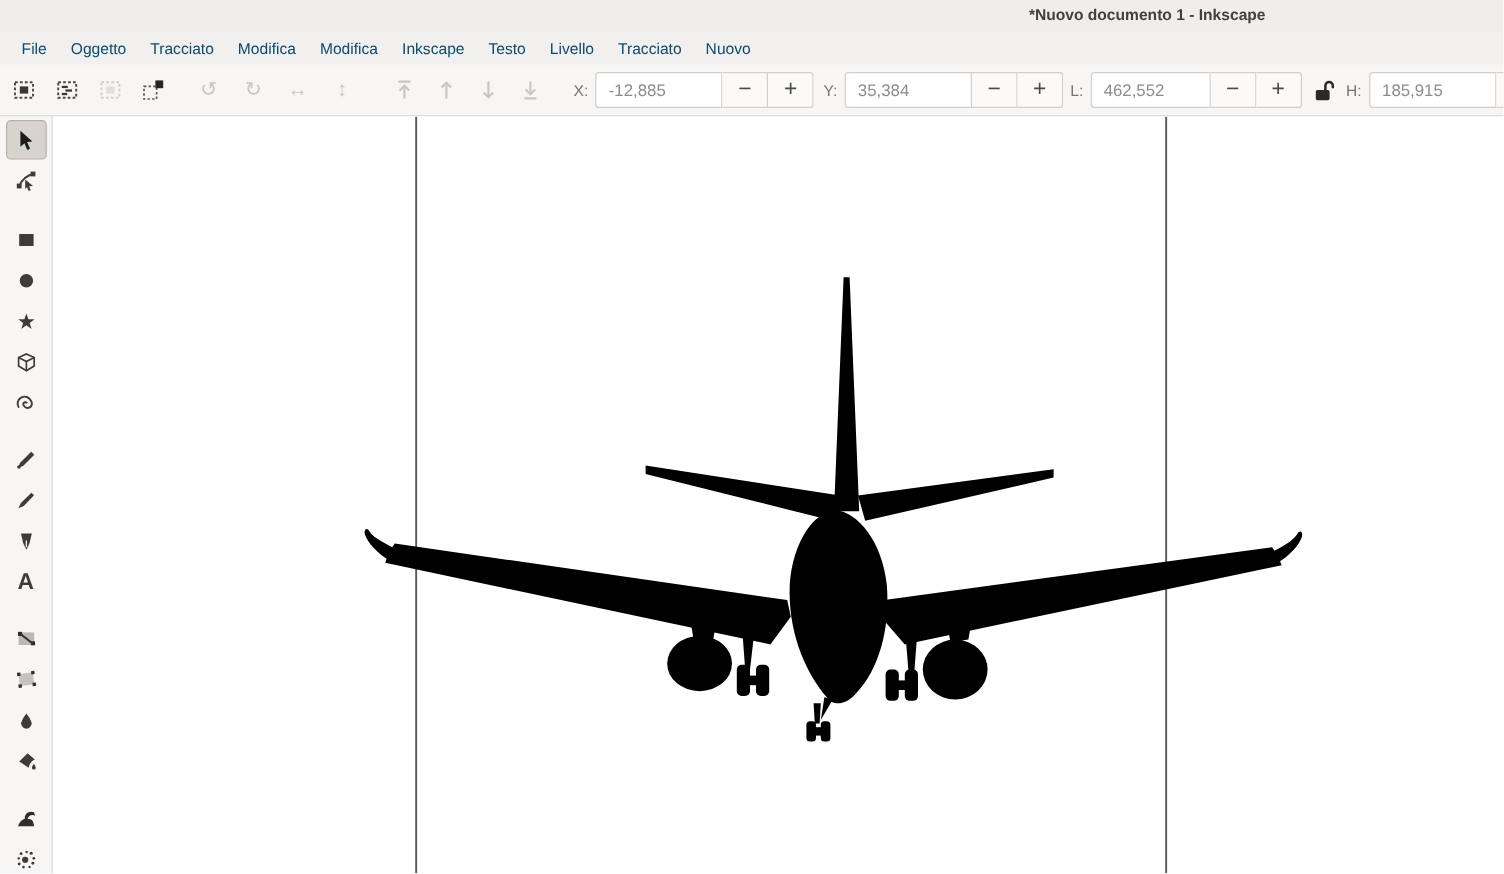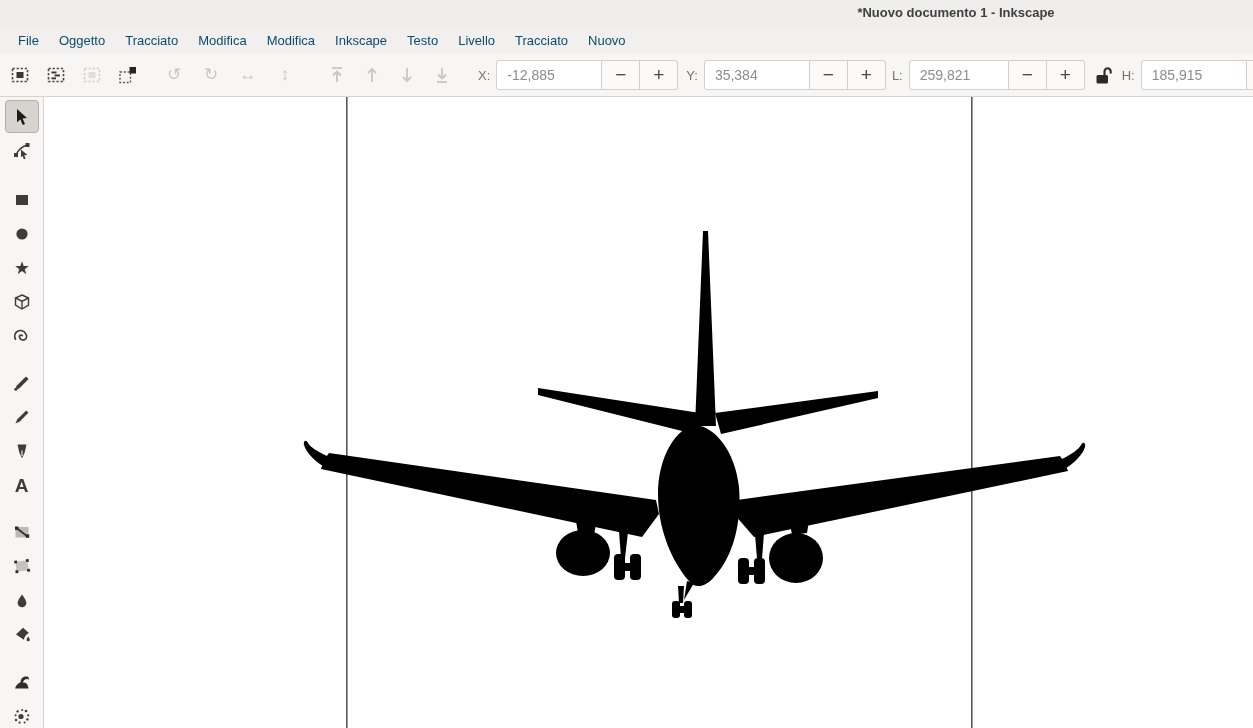--- a/index.html
+++ b/index.html
@@ -167,21 +167,21 @@
 
   <span class="fld-label ml8">Y:</span>
   <div class="spin">
     <div class="spin-value">35,384</div>
     <div class="spin-btn">−</div>
     <div class="spin-btn plus">+</div>
   </div>
 
   <span class="fld-label ml6">L:</span>
   <div class="spin">
-    <div class="spin-value w100">259,821</div>
+    <div class="spin-value w100">462,552</div>
     <div class="spin-btn">−</div>
     <div class="spin-btn plus">+</div>
   </div>
 
   <span class="lock">
     <svg width="17" height="19" viewBox="0 0 17 19">
       <rect x="1.5" y="9" width="11.5" height="8.5" rx="1.5" fill="#2b2a29"></rect>
       <path d="M9.5,9 V5.4 a3.1,3.1 0 0 1 6.2,0 V7.6" fill="none" stroke="#2b2a29" stroke-width="2.1"></path>
     </svg>
   </span>

